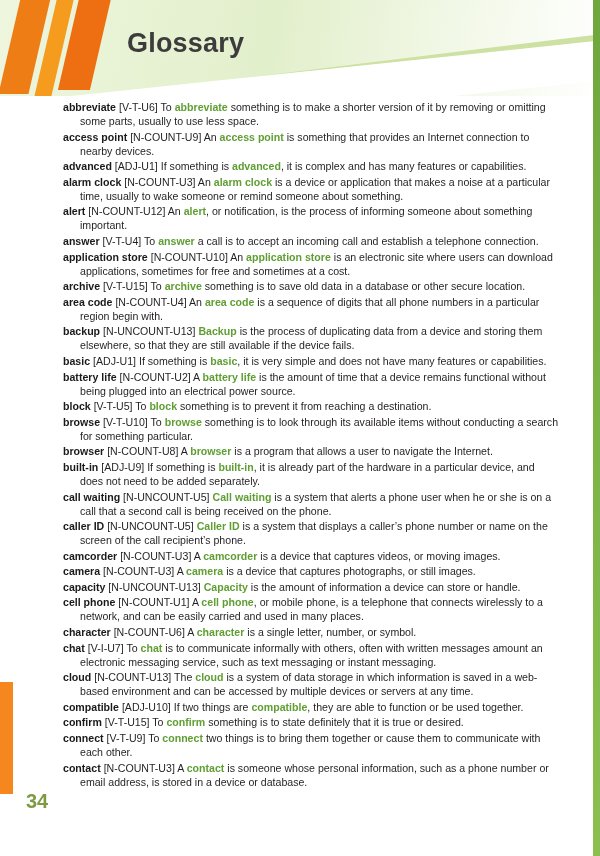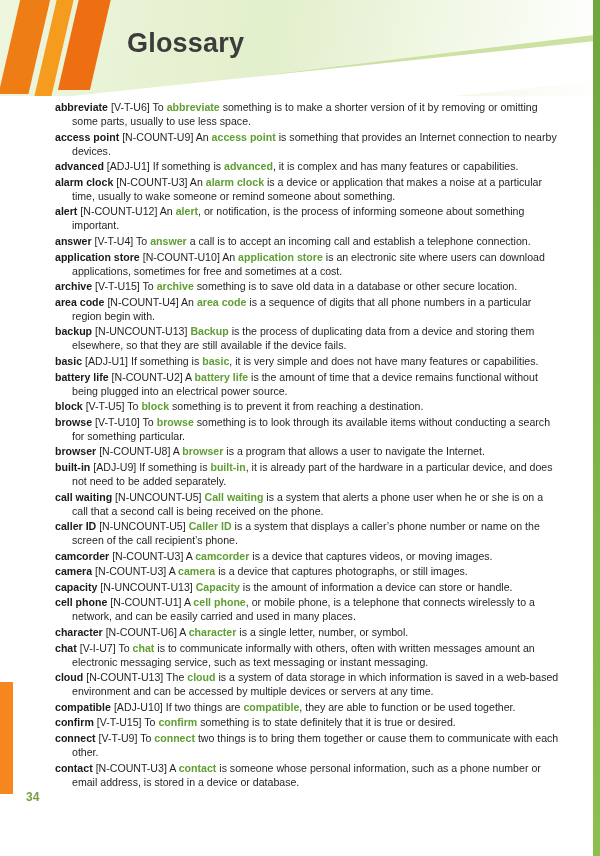--- a/index.html
+++ b/index.html
@@ -18,26 +18,26 @@
   .obar.b1{left:4px;width:30px;height:100px;background:#ef7d16;}
   .obar.b2{left:40px;width:17px;height:104px;background:#f59b1e;}
   .obar.b3{left:63px;width:32px;height:96px;background:#ee6f12;}
   #title{position:absolute;left:127px;top:28px;margin:0;font-size:27px;font-weight:bold;
     color:#3c3c3c;letter-spacing:0.2px;}
 
   
   #right-strip{position:absolute;top:0;right:0;width:7px;height:856px;
     background:linear-gradient(to bottom,#6fa63d,#8cbf4e);}
   #bottom-orange-bar{position:absolute;left:0;top:682px;width:13px;height:112px;background:#f6871f;}
-  #page-number{position:absolute;left:26px;top:790px;font-size:12px;font-weight:bold;color:#7d9b44;}
+  #page-number{position:absolute;left:26px;top:790px;font-size:20px;font-weight:bold;color:#7d9b44;}
 
   
   #glossary{position:absolute;top:100px;left:55px;width:504px;}
   .entry{font-size:10.6px;line-height:14px;color:#231f20;
-    padding-left:17px;text-indent:-17px;margin-bottom:1.6px;}
+    padding-left:17px;text-indent:-17px;margin-bottom:1.6px;margin-left:8px;}
   .term{font-weight:bold;color:#1a1a1a;}
   .tag{color:#231f20;}
   .hl{font-weight:bold;color:#5f9e33;}
 </style>
 </head>
 <body>
 
 <div id="page">
 
   <div id="header">

